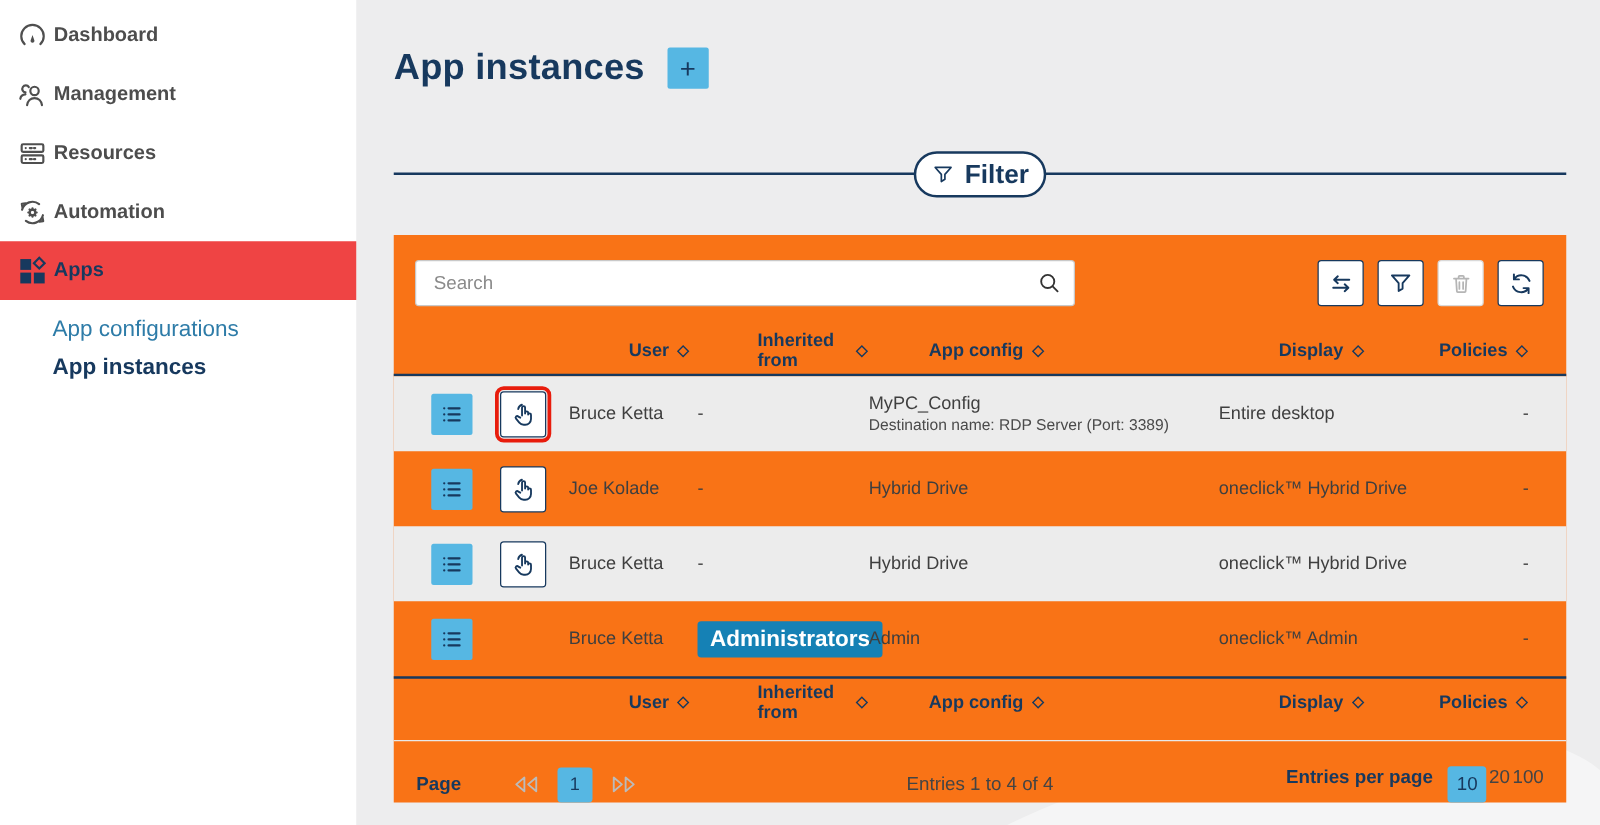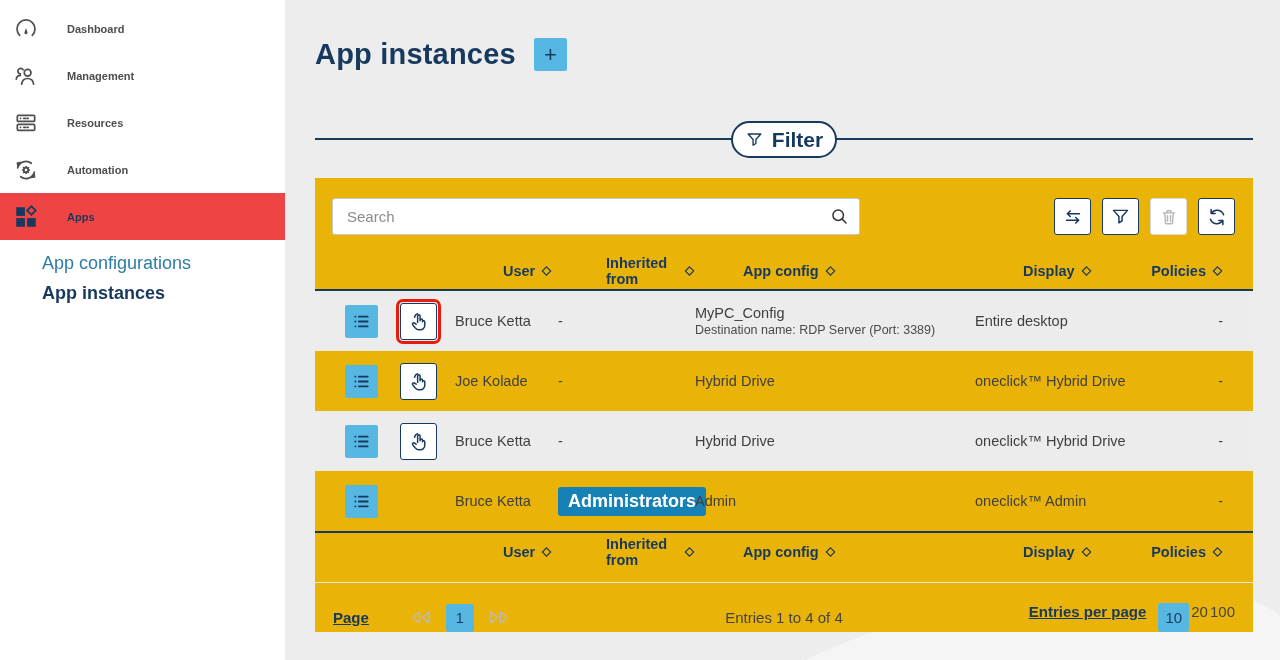--- a/index.html
+++ b/index.html
@@ -1,22 +1,22 @@
 <!DOCTYPE html>
 <html><head>
 <meta charset="utf-8">
 <style>
   * { margin:0; padding:0; box-sizing:border-box; }
   html,body { width:1280px; height:660px; overflow:hidden;
     font-family:"Liberation Sans", sans-serif; background:#ededee; }
 
   
   .sidebar { position:absolute; left:0; top:0; width:285px; height:660px; background:#ffffff; z-index:2; }
-  .nav-item { height:47px; display:flex; align-items:center; gap:28px; padding-left:13px;
-    color:#4d4d4d; font-size:11px; font-weight:600; cursor:pointer; }
+  .nav-item { height:47px; display:flex; align-items:center; gap:4px; padding-left:13px;
+    color:#4d4d4d; font-size:16px; font-weight:600; cursor:pointer; }
   .nav-item svg { flex:0 0 26px; }
   .nav-item.active { background:#ef4444; color:#17395e; }
   .sub-item { height:30px; display:flex; align-items:center; padding-left:42px;
     font-size:18px; color:#2e7ca8; cursor:pointer; }
   .sub-item.active { color:#17395e; font-weight:700; }
   .icon-stroke { fill:none; stroke:#4f4f4f; stroke-width:1.6; stroke-linecap:round; stroke-linejoin:round; }
 
   
   .page-header { position:absolute; left:315px; top:38px; display:flex; align-items:center; gap:18px; }
   .page-title { font-size:29px; font-weight:700; color:#17395e; letter-spacing:.2px; }
@@ -24,21 +24,21 @@
     color:#17395e; font-size:22px; font-weight:400; line-height:30px; cursor:pointer; }
 
   
   .filter-line { position:absolute; left:315px; top:138px; width:938px; height:2px; background:#17395e; }
   .filter-pill { position:absolute; left:731px; top:121px; width:106px; height:37px; background:#ffffff;
     border:2px solid #17395e; border-radius:19px; display:flex; align-items:center; justify-content:center;
     gap:8px; cursor:pointer; }
   .filter-pill span { color:#17395e; font-size:21px; font-weight:700; }
 
   
-  .card { position:absolute; left:315px; top:178px; width:938px; height:454px; background:#eab308; }
+  .card { position:absolute; left:315px; top:188px; width:938px; height:454px; background:#f97316; }
 
   .search-row { display:flex; align-items:center; padding:20px 18px 0 17px; }
   .search-wrap { position:relative; width:528px; height:37px; }
   .search-wrap input { width:100%; height:100%; border:1px solid #c9c9c9; border-radius:3px;
     padding:0 40px 0 14px; font-size:15px; color:#333; font-family:"Liberation Sans",sans-serif; }
   .search-wrap input::placeholder { color:#8a8a8a; }
   .search-wrap svg { position:absolute; right:10px; top:8px; }
   .toolbar { margin-left:auto; display:flex; gap:11px; }
   .tool-btn { width:37px; height:37px; background:#fff; border:1.5px solid #17395e; border-radius:3px;
     display:flex; align-items:center; justify-content:center; cursor:pointer; }
@@ -64,21 +64,21 @@
   .cfg-main { line-height:1.25; }
   .cfg-sub { font-size:12.5px; color:#4a4a4a; line-height:1.3; }
   .badge { display:inline-block; background:#1581b5; color:#fff; font-size:18px; font-weight:600;
     padding:4px 10px; border-radius:3px; }
   .cell-right { text-align:right; }
 
   
   .pagination { position:relative; height:70px; margin:11px 0 0 0; border-top:1px solid #e8e8e8;
     display:flex; align-items:center; padding:0 18px 0 18px; font-size:15px; }
   .pg-left { display:flex; align-items:center; gap:13px; }
-  .pg-label { font-weight:700; color:#17395e;text-decoration:underline; }
+  .pg-label { font-weight:700; color:#17395e; }
   .pg-chev { cursor:pointer; display:flex; }
   .pg-num { width:28px; height:28px; background:#56b7e3; color:#17395e; border-radius:3px;
     display:flex; align-items:center; justify-content:center; font-size:14.5px; cursor:pointer; }
   .pg-center { position:absolute; left:0; right:0; text-align:center; color:#444; }
   .pg-right { margin-left:auto; display:flex; align-items:flex-start; gap:2px; z-index:1; }
   .pg-size { color:#444; cursor:pointer; font-size:15px; }
   .pg-size.active { background:#56b7e3; color:#17395e; width:31px; height:29px; border-radius:3px;
     display:flex; align-items:center; justify-content:center; }
 
   .swoosh { position:absolute; left:700px; top:600px; width:600px; height:200px;

